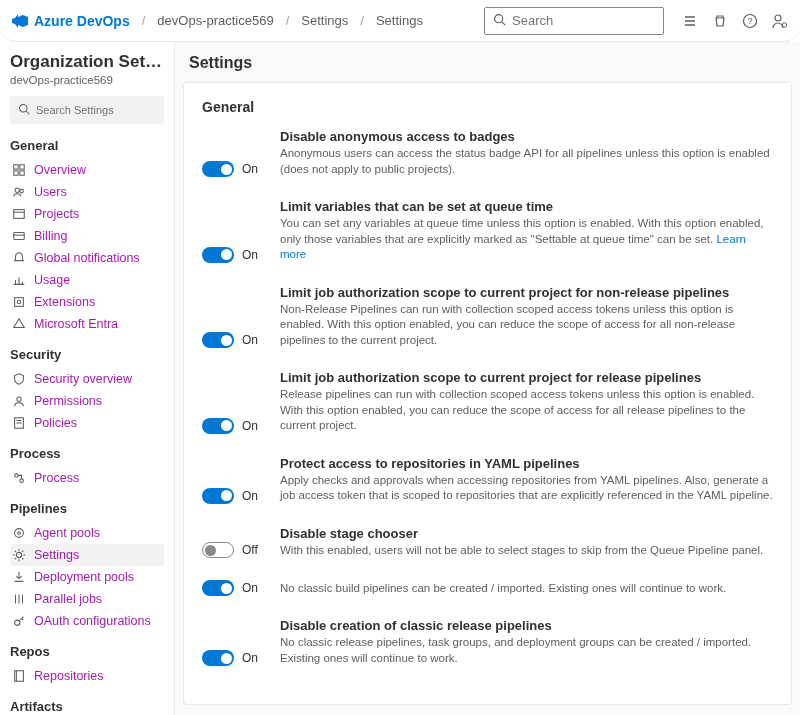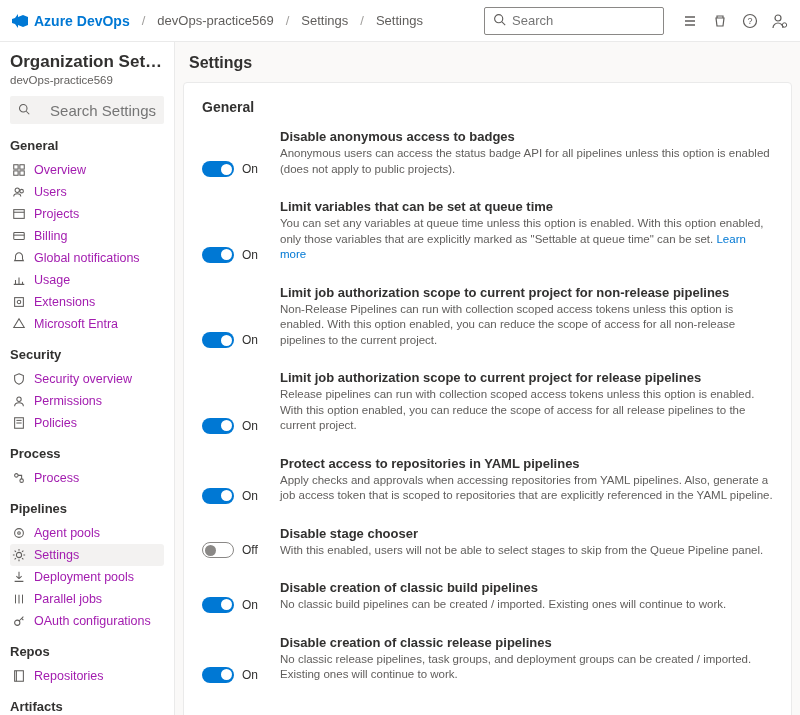--- a/index.html
+++ b/index.html
@@ -14,20 +14,21 @@
     position: relative;
   }
   
   .topbar {
     display: flex;
     align-items: center;
     height: 42px;
     padding: 0 12px;
     border-bottom: 1px solid #eaeaea;
     gap: 8px;
+    border-radius: 16px;
   }
   .logo { display:flex; align-items:center; gap:6px; }
   .logo-icon { width:16px; height:16px; }
   .logo-text { color:#0078d4; font-weight:600; font-size:14px; }
   .crumb-sep { color:#a19f9d; padding:0 4px; }
   .crumb { color:#605e5c; font-size:13px; }
   .topbar-spacer { flex:1; }
   .search-box {
     display:flex; align-items:center;
     border:1px solid #8a8886; border-radius:2px;
@@ -49,21 +50,21 @@
   .sidebar::-webkit-scrollbar { width:6px; }
   .sidebar::-webkit-scrollbar-thumb { background:#c8c6c4; border-radius:3px; }
 
   .org-title { font-size:17px; font-weight:600; margin-bottom:2px; white-space:nowrap; overflow:hidden; text-overflow:ellipsis; }
   .org-sub { font-size:11.5px; color:#605e5c; margin-bottom:10px; }
   .side-search {
     display:flex; align-items:center; gap:6px;
     background:#f3f2f1; height:28px; padding:0 8px;
     color:#605e5c; margin-bottom:14px; border-radius:2px;
   }
-  .side-search input { border:none; outline:none; background:transparent; width:100%; font-size:15px;text-align:right; }
+  .side-search input { border:none; outline:none; background:transparent; width:100%; font-size:11px; }
 
   .side-group { margin-bottom:12px; }
   .side-heading { font-size:13px; font-weight:600; margin-bottom:6px; }
   .side-item {
     display:flex; align-items:center; gap:8px;
     padding:4px 2px; font-size:12.5px; color:#a21caf; cursor:pointer;
     border-radius:3px;
   }
   .side-item.selected { background:#f3f2f1; }
   .side-icon { width:14px; height:14px; display:flex; align-items:center; justify-content:center; color:#605e5c; flex-shrink:0; }
@@ -434,21 +435,20 @@
             </div>
           </div>
           <div class="setting">
             <div class="toggle-col">
               <div class="toggle">
                 <div class="knob"></div>
               </div>
               <span class="toggle-label">On</span>
             </div>
             <div class="setting-body">
-              <div class="setting-title">Disable creation of classic build pipelines</div>
               <div class="setting-desc">No classic build pipelines can be created / imported. Existing ones will continue to work. </div>
             </div>
           </div>
           <div class="setting">
             <div class="toggle-col">
               <div class="toggle">
                 <div class="knob"></div>
               </div>
               <span class="toggle-label">On</span>
             </div>

